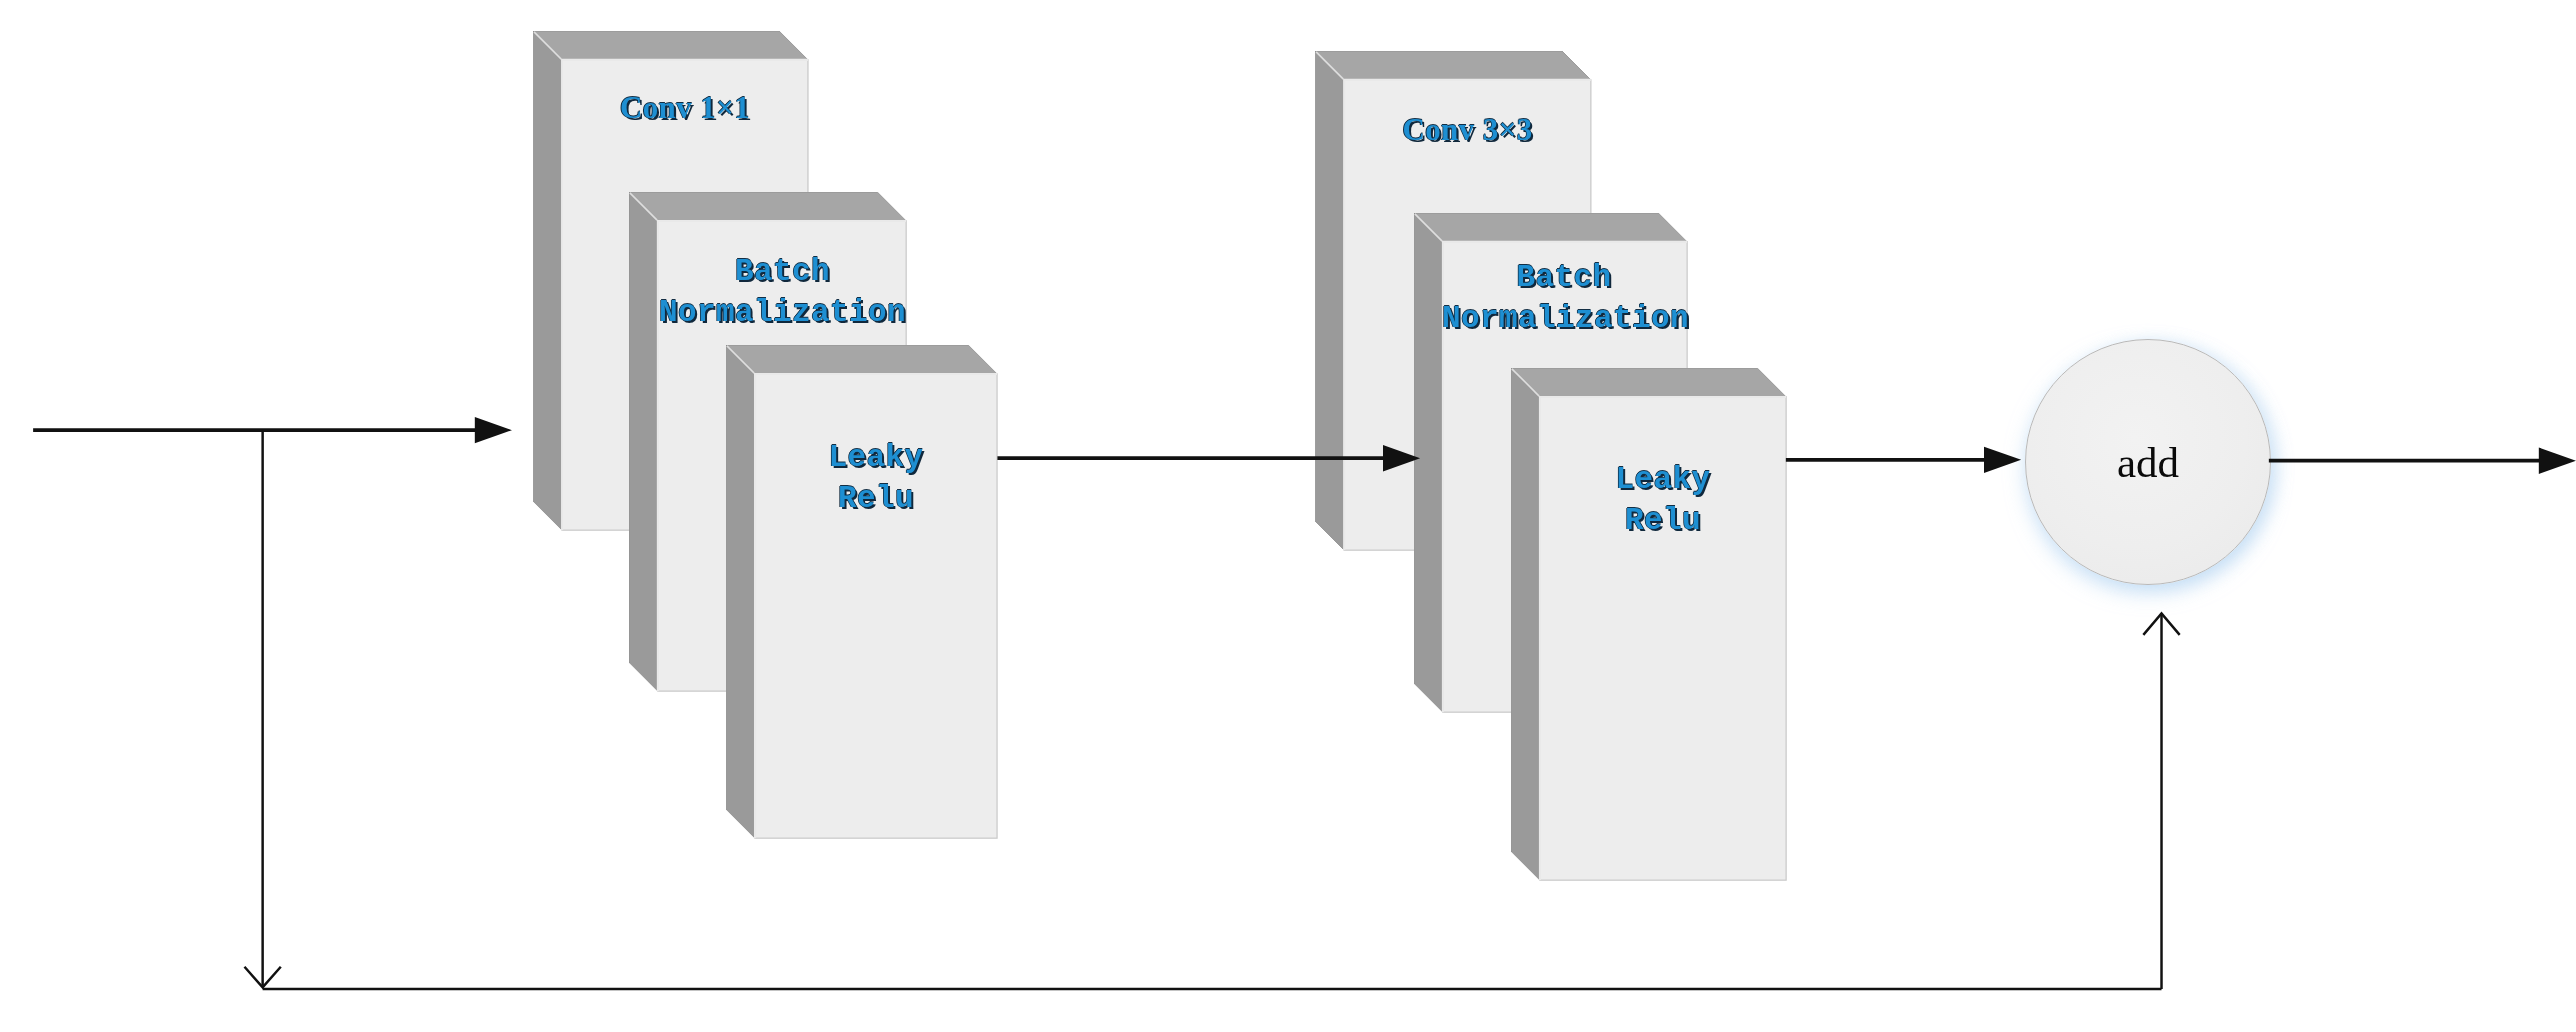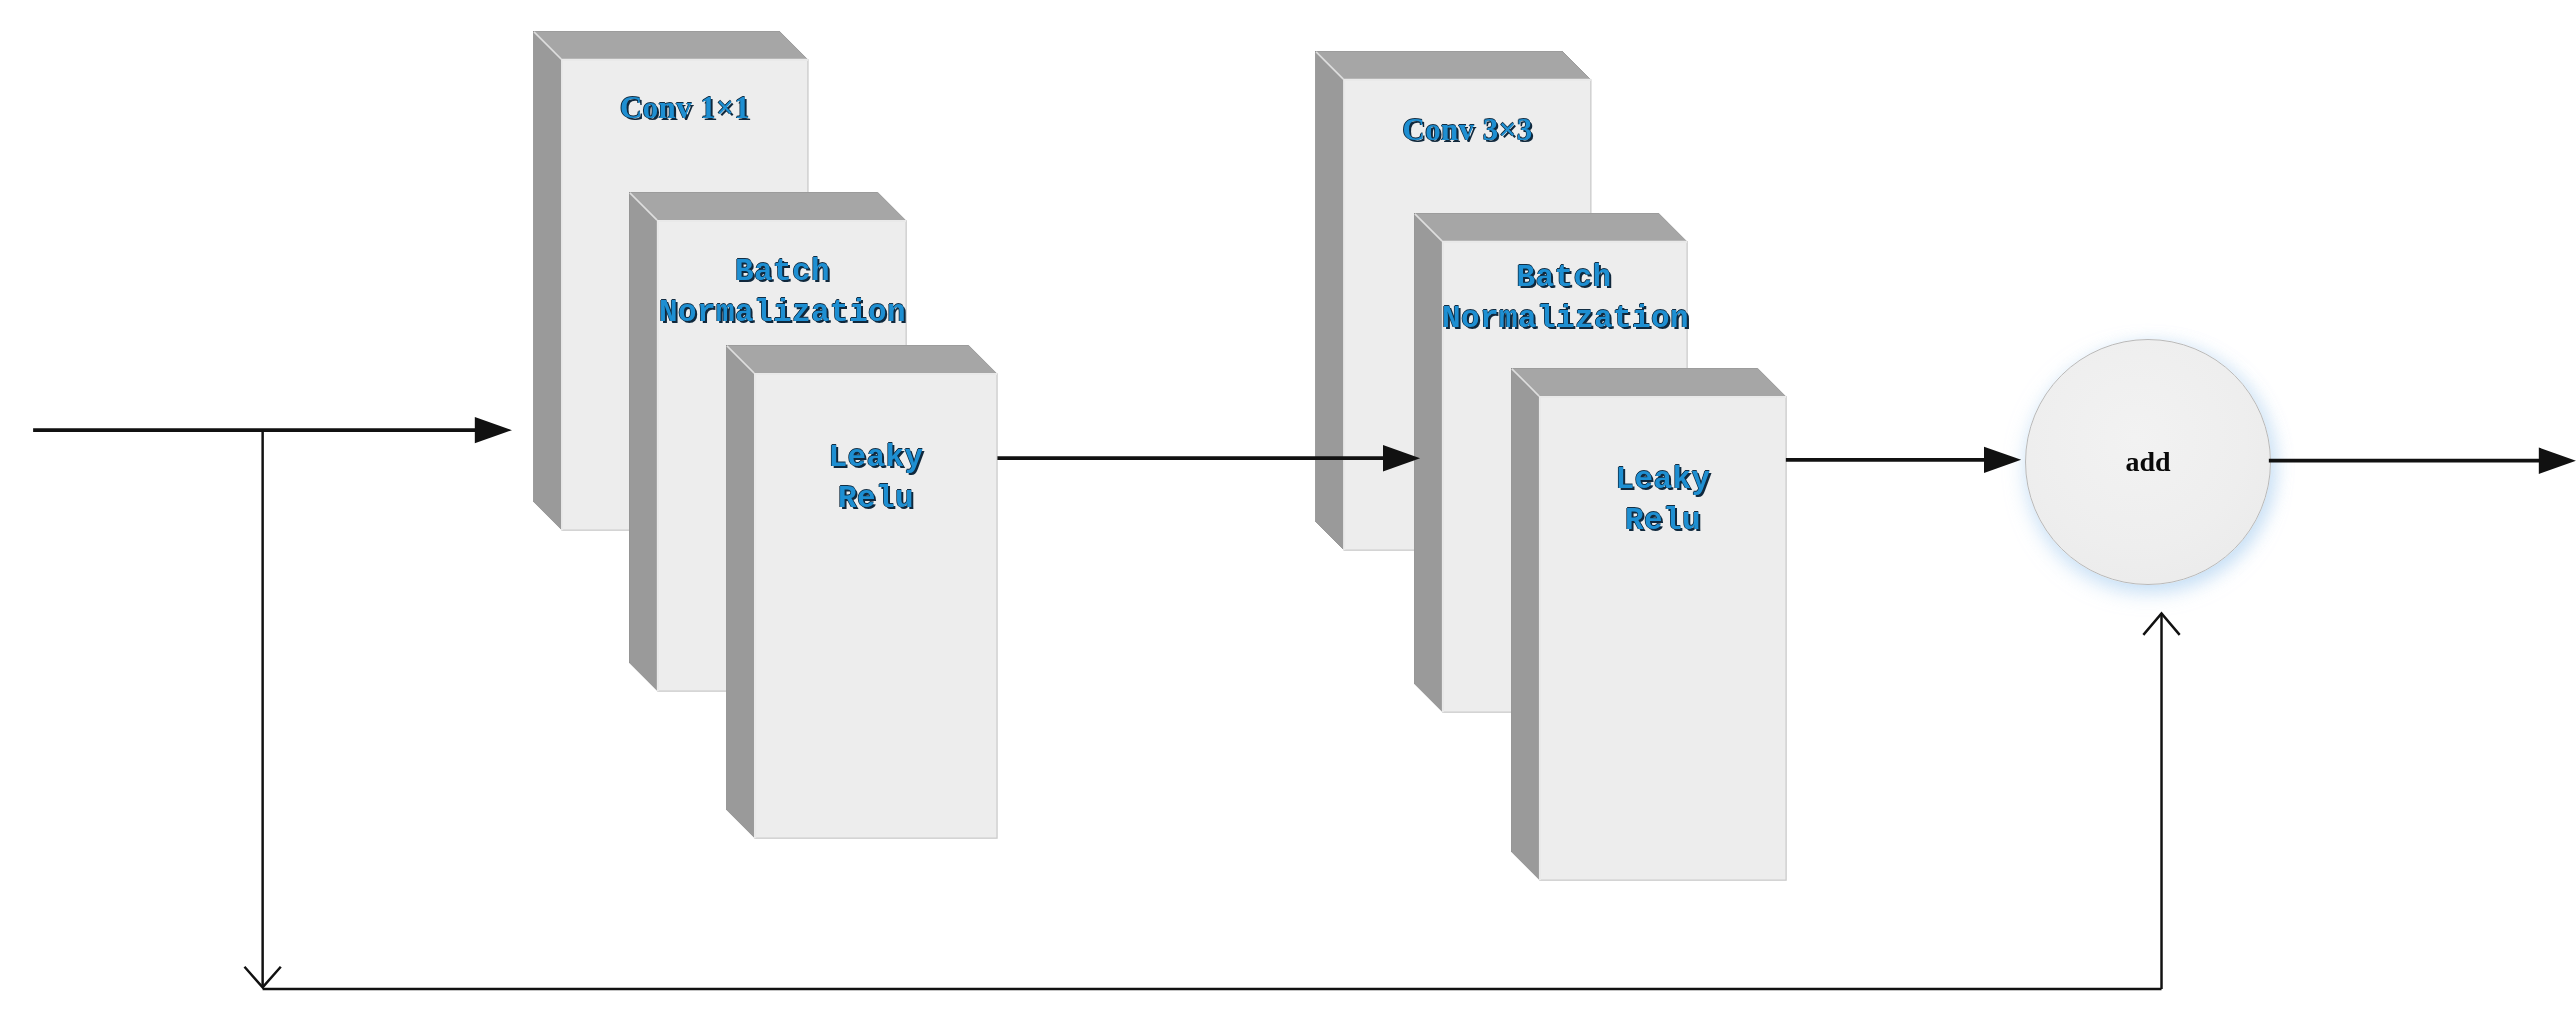--- a/index.html
+++ b/index.html
@@ -36,22 +36,22 @@
     left:2013px;top:339px;
     width:244px;height:244px;
     border-radius:50%;
     background:radial-gradient(circle at 45% 40%, #f2f2f2 0%, #eeeeee 55%, #e9e9e9 100%);
     border:1.7px solid #b9b9b9;
     box-shadow:0 8.3px 20px rgba(168,205,240,0.55), 8.3px 1.7px 15px rgba(168,205,240,0.30);
     z-index:4;
     display:flex;align-items:center;justify-content:center;
   }
   .add-circle .add-label{
-    font-weight:bold;
-    font-size:28px;
+    font-weight:normal;
+    font-size:43px;
     color:#0a0a0a;
     font-family:"Liberation Serif","DejaVu Serif",serif;
   }
   .connectors{
     position:absolute;left:0;top:0;z-index:10;
     pointer-events:none;
   }
   .arrow-line{stroke:#111111;stroke-width:4.5;}
   .skip-line{stroke:#111111;stroke-width:3;}
   .arrow-head{fill:#111111;stroke:none;}

